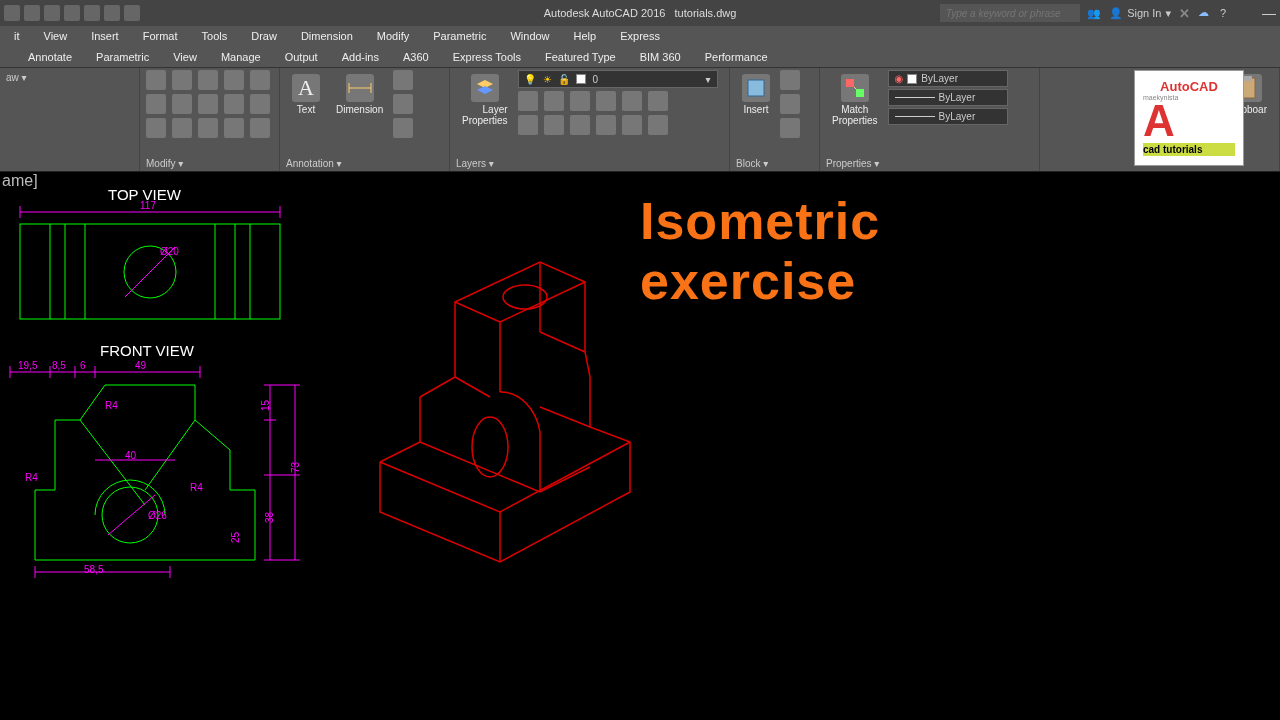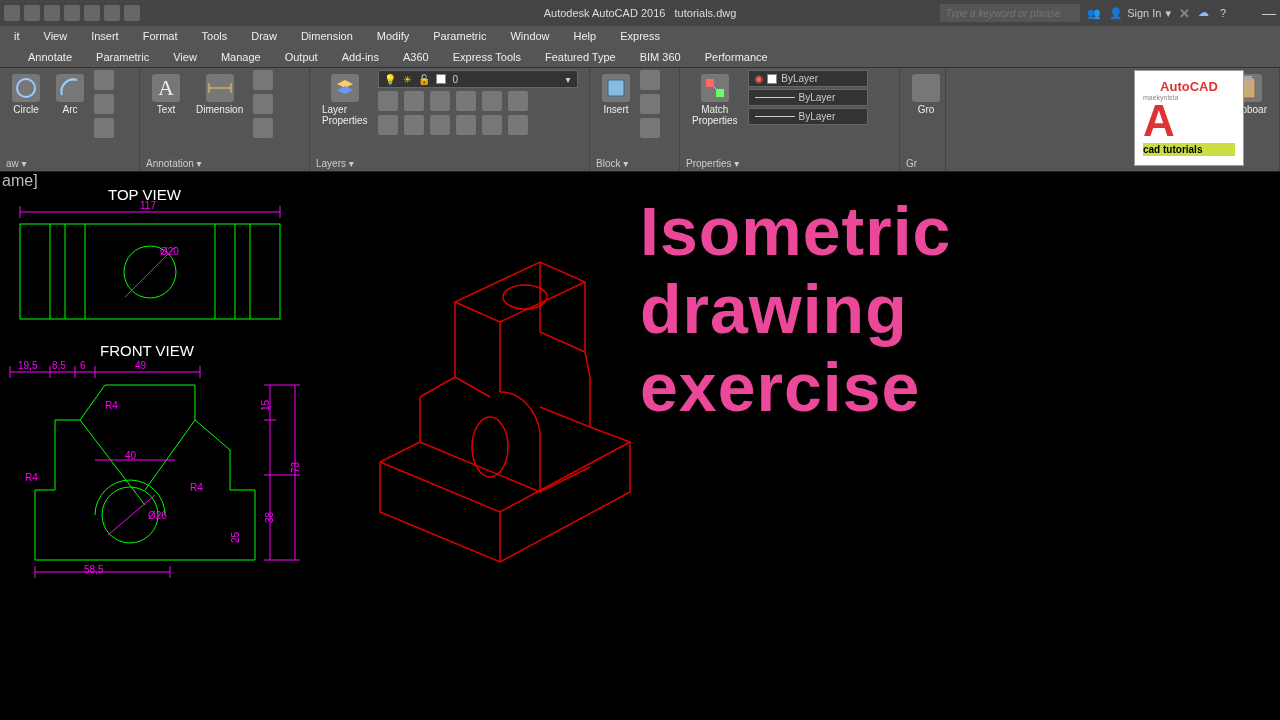--- a/index.html
+++ b/index.html
@@ -32,21 +32,21 @@
   .big-btn .ic { width: 28px; height: 28px; background: #777; border-radius: 3px; display: flex; align-items: center; justify-content: center; }
   .small-grid { display: grid; grid-template-columns: repeat(3, 22px); gap: 4px; }
   .sm { width: 20px; height: 20px; background: #777; border-radius: 2px; cursor: pointer; }
   .layer-combo { background: #333; color: #ccc; font-size: 10px; padding: 2px 6px; width: 200px; height: 18px; display: flex; align-items: center; gap: 6px; border: 1px solid #666; }
   .prop-combo { background: #333; color: #ccc; font-size: 10px; padding: 1px 6px; width: 120px; height: 17px; display: flex; align-items: center; gap: 4px; border: 1px solid #666; margin-bottom: 2px; }
   .swatch { width: 10px; height: 10px; background: #fff; border: 1px solid #888; }
   .line-swatch { width: 40px; height: 1px; background: #ccc; }
 
   
   .canvas { position: absolute; top: 172px; left: 0; right: 0; bottom: 0; background: #000; }
-  .overlay-title { position: absolute; color: #ec4899; font-weight: 900; font-family: Impact, "Arial Black", sans-serif; font-size: 68px; letter-spacing: 1px; line-height: 1.15; }
+  .overlay-title { position: absolute; color: #f97316; font-weight: 900; font-family: Impact, "Arial Black", sans-serif; font-size: 52px; letter-spacing: 1px; line-height: 1.15; }
   .view-label { position: absolute; color: #fff; font-family: Arial; font-size: 15px; }
   .dim-txt { position: absolute; color: #f0f; font-family: Arial; font-size: 10px; }
   .ame-text { position: absolute; top: 0; left: 2px; color: #bbb; font-size: 16px; }
 
   
   .logo-box { position: absolute; top: 70px; right: 36px; width: 110px; height: 96px; background: #fff; border: 1px solid #999; padding: 8px; font-size: 9px; text-align: left; }
   .logo-box .brand { color: #d33; font-weight: bold; font-size: 13px; display: flex; align-items: baseline; gap: 2px; justify-content: center;}
   .logo-box .sub { color: #888; font-size: 7px; }
   .logo-box .a-icon { font-size: 44px; color: #d33; font-weight: bold; line-height: 0.9; font-family: Arial; }
   .logo-box .tut { background: #cd4; font-size: 10px; font-weight: bold; padding: 1px 0; margin-top: 2px; }
@@ -112,46 +112,45 @@
   <div class="ribbon-tab">A360</div>
   <div class="ribbon-tab">Express Tools</div>
   <div class="ribbon-tab">Featured Type</div>
   <div class="ribbon-tab">BIM 360</div>
   <div class="ribbon-tab">Performance</div>
 </div>
 
 <div class="ribbon">
 
   <div class="panel" style="width:140px;">
-    <div class="panel-body">
-      <div class="big-btn">
-        <div class="ic">
-            <svg width="22" height="22">
-              <circle cx="11" cy="11" r="9" fill="none" stroke="#9cf" stroke-width="2"></circle>
-            </svg>
-          </div>
-        <span>Circle</span>
-      </div>
-      <div class="big-btn">
-        <div class="ic">
-            <svg width="22" height="22">
-              <path d="M3 18 A 12 12 0 0 1 18 3" fill="none" stroke="#9cf" stroke-width="2"></path>
-            </svg>
-          </div>
-        <span>Arc</span>
-      </div>
-      <div style="display:flex;flex-direction:column;gap:4px;">
-        <div class="sm"></div>
-        <div class="sm"></div>
-        <div class="sm"></div>
-      </div>
-    </div>
     <div class="panel-title">aw ▾</div>
   </div>
 
+  <div class="panel" style="width:140px;">
+    <div class="panel-body">
+      <div class="small-grid" style="grid-template-columns:repeat(5,22px);">
+        <div class="sm"></div>
+        <div class="sm"></div>
+        <div class="sm"></div>
+        <div class="sm"></div>
+        <div class="sm"></div>
+        <div class="sm"></div>
+        <div class="sm"></div>
+        <div class="sm"></div>
+        <div class="sm"></div>
+        <div class="sm"></div>
+        <div class="sm"></div>
+        <div class="sm"></div>
+        <div class="sm"></div>
+        <div class="sm"></div>
+        <div class="sm"></div>
+      </div>
+    </div>
+    <div class="panel-title">Modify ▾</div>
+  </div>
 
   <div class="panel" style="width:170px;">
     <div class="panel-body">
       <div class="big-btn">
         <div class="ic" style="color:#eee;font-size:22px;font-family:Georgia;">A</div>
         <span>Text</span>
       </div>
       <div class="big-btn">
         <div class="ic">
             <svg width="26" height="22">
@@ -173,21 +172,21 @@
 
   <div class="panel" style="width:280px;">
     <div class="panel-body">
       <div class="big-btn">
         <div class="ic">
             <svg width="24" height="24">
               <path d="M4 8 L12 4 L20 8 L12 12 Z" fill="#fc6"></path>
               <path d="M4 14 L12 10 L20 14 L12 18 Z" fill="#69f"></path>
             </svg>
           </div>
-        <span style="white-space:pre;text-align:left;">Layer
+        <span style="white-space:pre;text-align:right;">Layer
 Properties</span>
       </div>
       <div style="display:flex;flex-direction:column;gap:3px;">
         <div class="layer-combo">
           <span style="color:#fc0;">💡</span>
           <span style="color:#fc0;">☀</span>
           <span style="color:#69f;">🔓</span>
           <div class="swatch"></div>
           <span>0</span>
           <span style="margin-left:auto;">▾</span>
@@ -255,29 +254,20 @@
         </div>
         <div class="prop-combo">
           <div class="line-swatch"></div>
           <span>ByLayer</span>
         </div>
       </div>
     </div>
     <div class="panel-title">Properties ▾</div>
   </div>
 
-  <div class="panel" style="width:46px;">
-    <div class="panel-body">
-      <div class="big-btn">
-        <div class="ic"></div>
-        <span>Gro</span>
-      </div>
-    </div>
-    <div class="panel-title">Gr</div>
-  </div>
 
   <div class="panel" style="flex:1;">
     <div class="panel-body" style="justify-content:flex-end;">
       <div class="big-btn">
         <div class="ic">
             <svg width="22" height="24">
               <rect x="4" y="2" width="14" height="20" fill="#ca7" stroke="#864"></rect>
               <rect x="7" y="0" width="8" height="5" fill="#aaa"></rect>
             </svg>
           </div>
@@ -295,21 +285,20 @@
   <div class="sub">maekynista</div>
   <div class="a-icon">A</div>
   <div class="tut">cad tutorials</div>
 </div>
 
 <div class="canvas">
   <div class="ame-text">ame]</div>
 
   <div class="overlay-title" style="top:20px;left:640px;">
     <div>Isometric</div>
-    <div>drawing</div>
     <div>exercise</div>
   </div>
 
   <div class="view-label" style="top:14px;left:108px;">TOP VIEW</div>
   <div class="view-label" style="top:170px;left:100px;">FRONT VIEW</div>
 
   <svg style="position:absolute;top:30px;left:0;" width="310" height="130">
     <g stroke="#f0f" fill="none" stroke-width="1">
       <line x1="20" y1="10" x2="280" y2="10"></line>
       <line x1="20" y1="4" x2="20" y2="16"></line>

